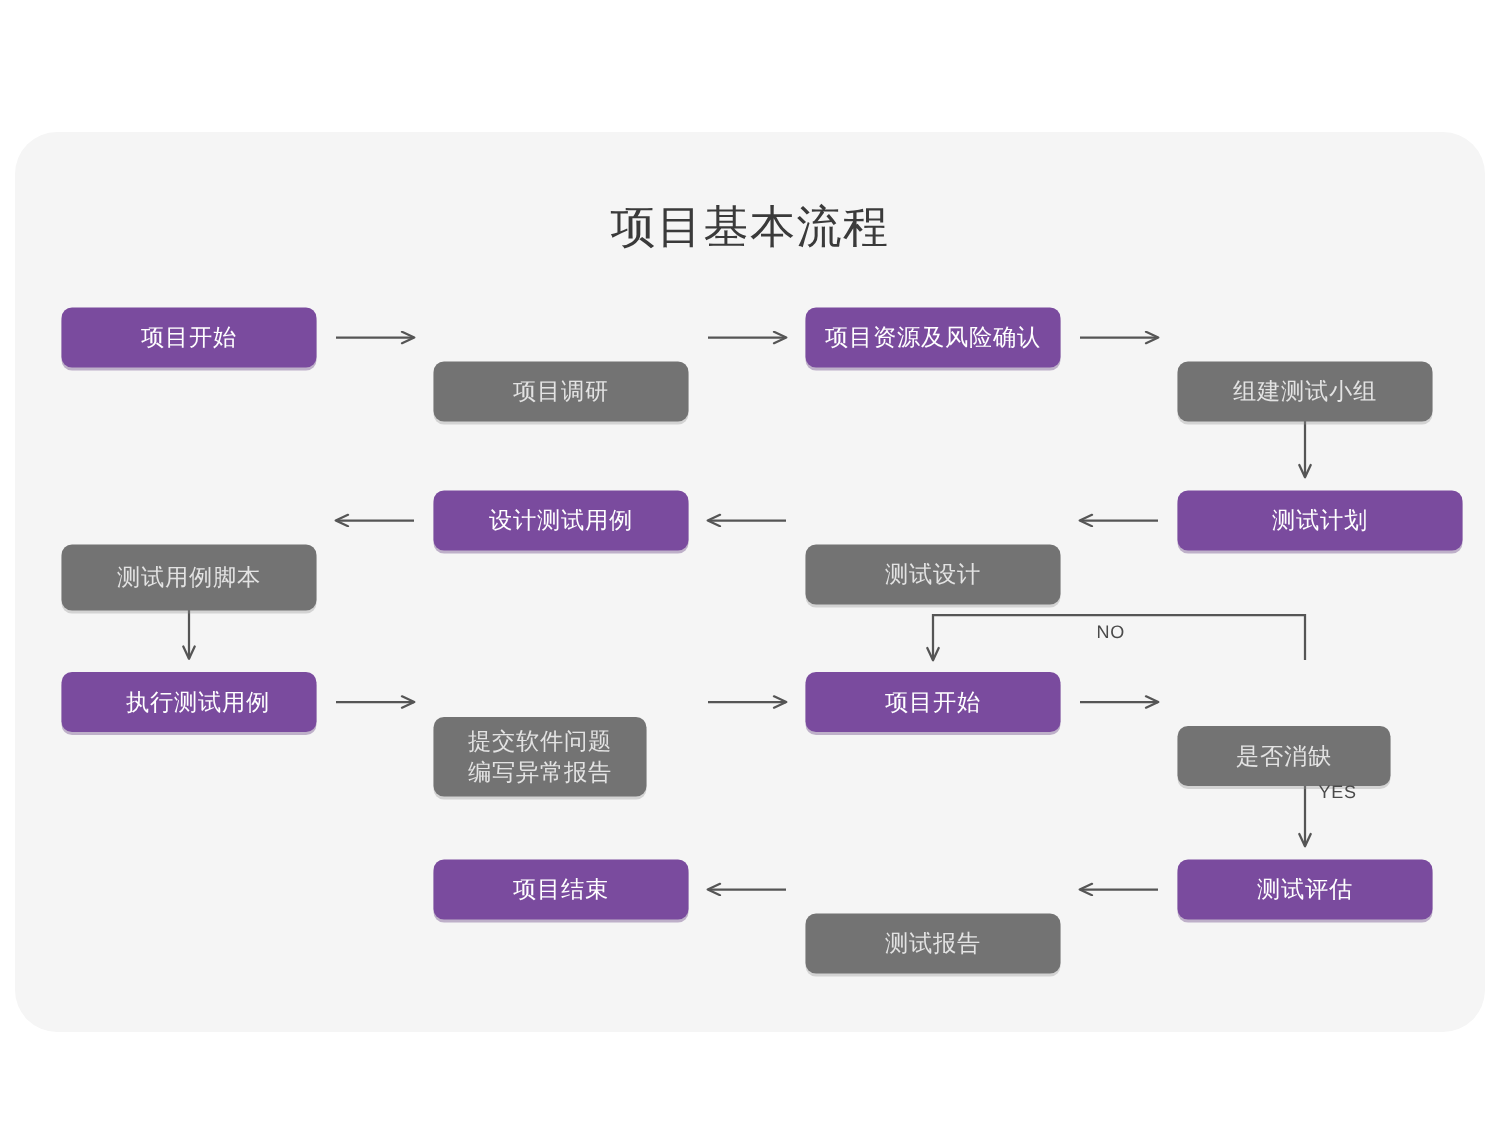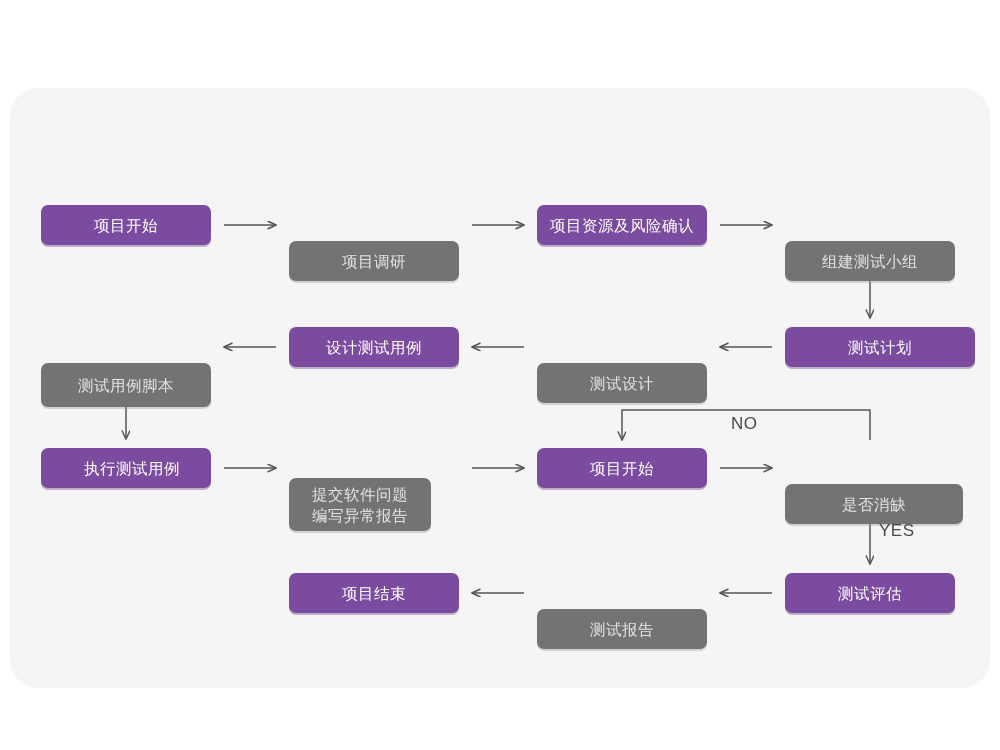--- a/index.html
+++ b/index.html
@@ -69,32 +69,33 @@
   .arrow-svg {
     position: absolute;
     left: 0;
     top: 0;
     width: 1000px;
     height: 750px;
     pointer-events: none;
   }
   .edge-label {
     position: absolute;
-    font-size: 17px;
+    font-size: 12px;
     color: #4a4a4a;
     letter-spacing: 0.5px;
   }
 </style>
 </head>
 <body>
 
 <div id="stage">
 
   <div class="card"></div>
 
+  <div class="title">项目基本流程</div>
 
   <svg class="arrow-svg" viewBox="0 0 1000 750" xmlns="http://www.w3.org/2000/svg">
     <defs>
       <marker id="ah" markerWidth="11" markerHeight="11" refX="9.2" refY="4.4" orient="auto" markerUnits="userSpaceOnUse">
         <path d="M1.2,0.6 L9.4,4.4 L1.2,8.2" fill="none" stroke="#555555" stroke-width="1.5" stroke-linecap="round" stroke-linejoin="round"></path>
       </marker>
     </defs>
     <g stroke="#555555" stroke-width="1.5" fill="none" marker-end="url(#ah)">
 
       <line x1="224" y1="225" x2="276" y2="225"></line>
@@ -128,21 +129,21 @@
       <div class="node purple" style="left: 537px; top: 205px; width: 170px; height: 40px;">项目资源及风险确认</div>
       <div class="node gray" style="left: 785px; top: 205px; width: 170px; height: 40px;">组建测试小组</div>
       <div class="node gray" style="left: 41px; top: 327px; width: 170px; height: 44px;">测试用例脚本</div>
       <div class="node purple" style="left: 289px; top: 327px; width: 170px; height: 40px;">设计测试用例</div>
       <div class="node gray" style="left: 537px; top: 327px; width: 170px; height: 40px;">测试设计</div>
       <div class="node purple" style="left: 785px; top: 327px; width: 190px; height: 40px;">测试计划</div>
       <div class="node purple" style="left: 41px; top: 448px; width: 170px; height: 40px; padding-left: 12px;">执行测试用例</div>
       <div class="node gray" style="left: 289px; top: 442px; width: 142px; height: 53px;">提交软件问题
 编写异常报告</div>
       <div class="node purple" style="left: 537px; top: 448px; width: 170px; height: 40px;">项目开始</div>
-      <div class="node gray" style="left: 785px; top: 448px; width: 178px; height: 40px;">是否消缺</div>
+      <div class="node gray" style="left: 785px; top: 448px; width: 142px; height: 40px;">是否消缺</div>
       <div class="node purple" style="left: 289px; top: 573px; width: 170px; height: 40px;">项目结束</div>
       <div class="node gray" style="left: 537px; top: 573px; width: 170px; height: 40px;">测试报告</div>
       <div class="node purple" style="left: 785px; top: 573px; width: 170px; height: 40px;">测试评估</div>
     </div>
   <div id="labels-layer">
       <div class="edge-label" style="left: 731px; top: 414px;">NO</div>
       <div class="edge-label" style="left: 879px; top: 521px;">YES</div>
     </div>
 
 </div>

